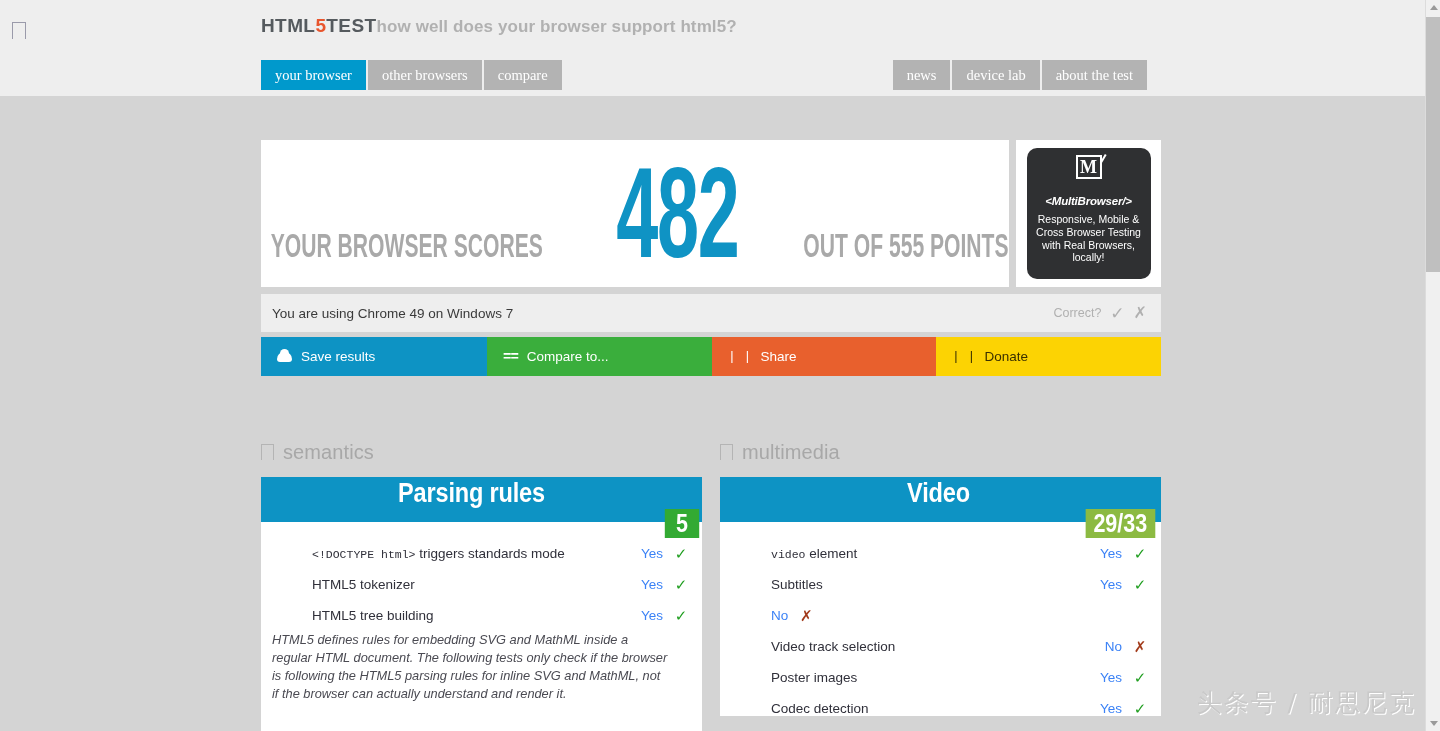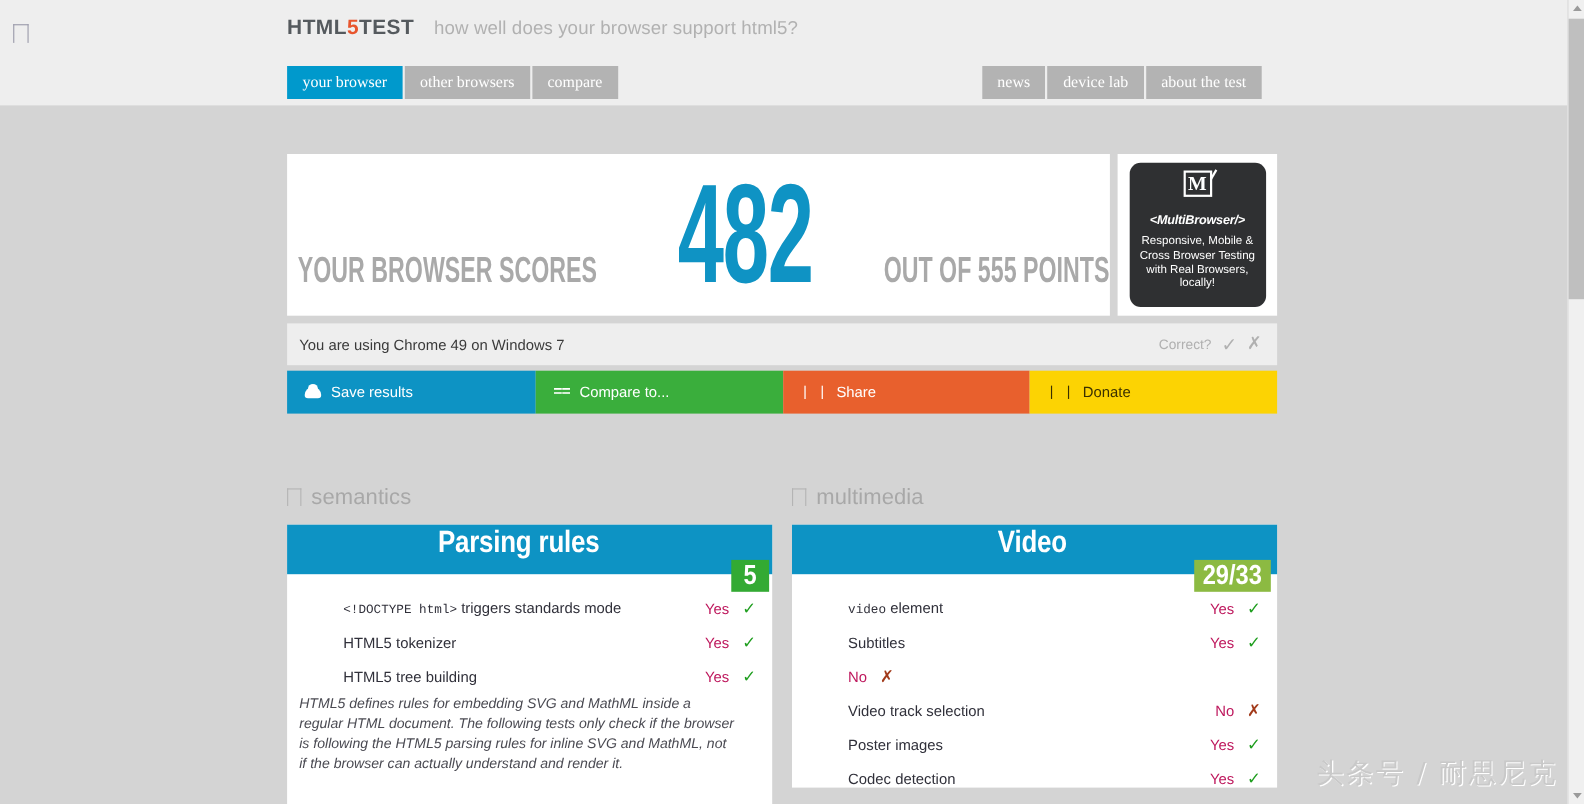--- a/index.html
+++ b/index.html
@@ -35,23 +35,22 @@
   }
   .logo {
     font-family: "Liberation Sans", sans-serif;
     font-weight: bold;
     font-size: 19px;
     letter-spacing: .4px;
     color: #555a5e;
   }
   .logo .five { color: #e8552d; font-weight: bold; }
   .tagline {
-    margin-left: 18px;
     font-size: 17px;
-    font-weight: normal;
+    font-weight: bold;
     color: #b1b1b1;
     letter-spacing: .1px;
   }
   .navrow {
     position: absolute; left: 261px; top: 60px;
     display: flex; gap: 2px;
   }
   .navrow-right {
     position: absolute; right: 278px; top: 60px;
     display: flex; gap: 2px;
@@ -262,21 +261,21 @@
   .panel-body { padding: 8px 14px 0 11px; }
   .trow {
     display: flex; align-items: flex-end;
     height: 31px;
     font-size: 13.5px;
     color: #30303a;
     margin-left: 40px;
   }
   .trow .tname { flex: 1; }
   .trow .tval {
-    color: #be185d;
+    color: #3b82f6;
     margin-right: 11px;
   }
   .trow .tmark {
     width: 14px; text-align: center;
     font-size: 15px; line-height: 1;
   }
   .mark-yes { color: #1f9e1f; }
   .mark-no  { color: #a23a1a; }
   code.mono {
     font-family: "Liberation Mono", monospace;

